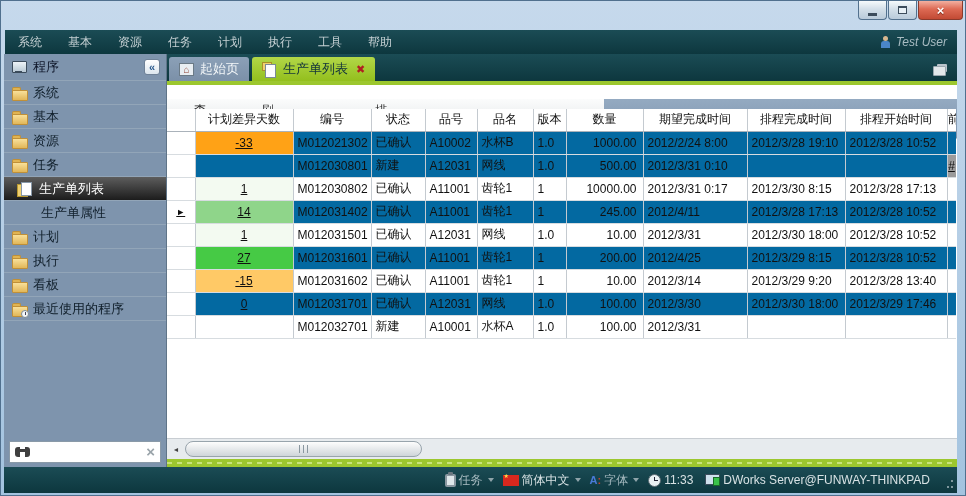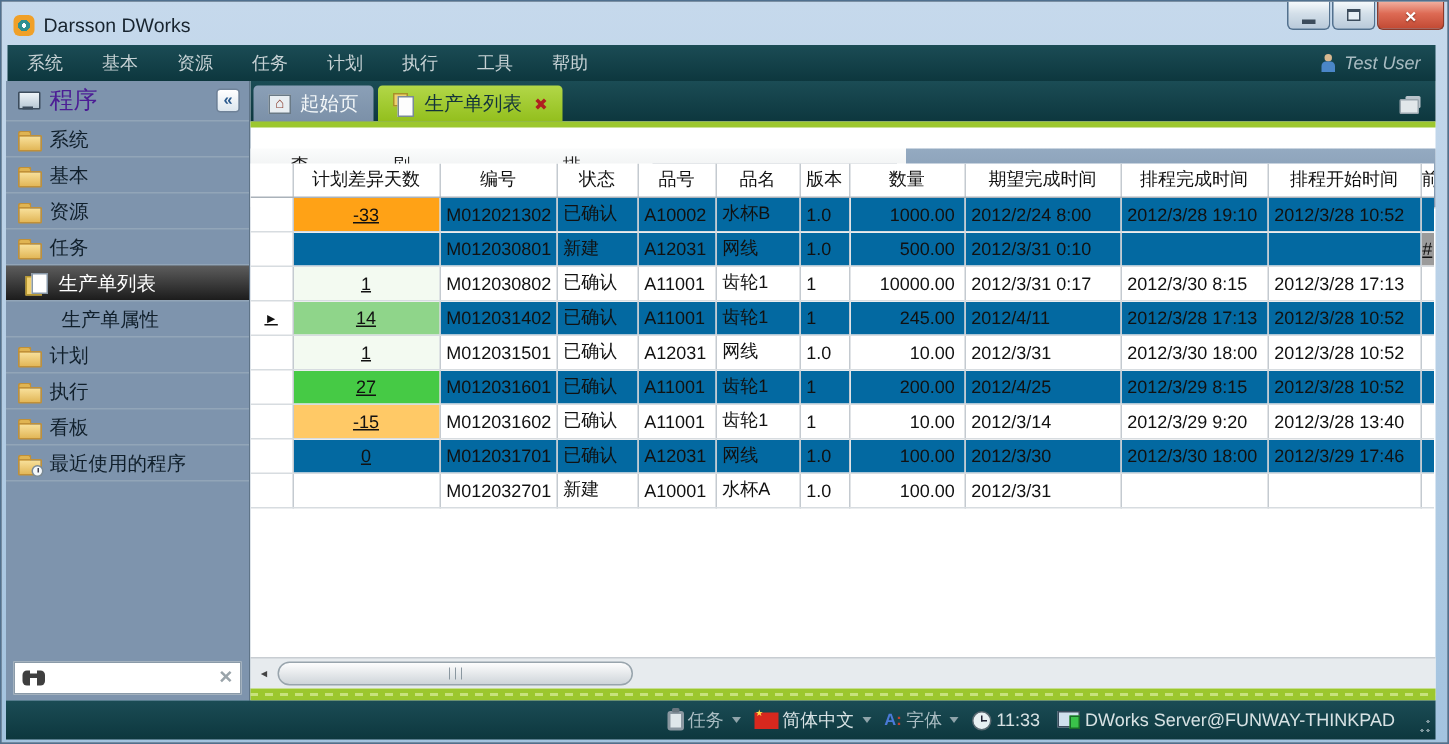--- a/index.html
+++ b/index.html
@@ -32,21 +32,21 @@
   .username { font-size:12px; color:#a9bcc2; }
 
   
   .sidebar { position:absolute; top:53px; left:3px; width:163px; height:413px;
              background:#7e94ad; border-right:1px solid #5f7488; }
   .main { position:absolute; top:53px; left:166px; right:8px; height:413px; background:#fff; }
 
   
   .tree-head { position:relative; height:27px; display:flex; align-items:center;
                border-bottom:1px solid #92a5b8; }
-  .tree-head .label { font-size:16px; color:#4c1d95; }
+  .tree-head .label { font-size:13px; color:#0f172a; }
   .collapse-btn { position:absolute; right:6px; top:5px; width:16px; height:16px; border:1px solid #6f8298;
                   border-radius:3px; background:linear-gradient(#ffffff,#dce6ee); color:#2a5a8e;
                   font-size:11px; line-height:14px; text-align:center; font-weight:bold; cursor:default; }
   .tree-item { position:relative; height:24px; display:flex; align-items:center;
                border-bottom:1px solid #92a5b8; font-size:13px; color:#101f2b; cursor:default; }
   .tree-item.selected { background:linear-gradient(#5d5d5d,#1c1c1c); color:#ffffff; }
   .tree-item.indent { padding-left:37px; }
   .ticon { width:16px; height:14px; margin:0 6px 0 7px; position:relative; flex:none; }
   .tree-item.selected .ticon { margin-left:13px; }
   .ticon.screen::before { content:""; position:absolute; left:1px; top:1px; width:13px; height:10px;
@@ -165,24 +165,20 @@
   .grip { width:10px; height:10px; margin:8px 3px 0 2px;
       background:radial-gradient(circle at 8px 2px,#7e979e 0 1px,transparent 1.2px),
                  radial-gradient(circle at 8px 8px,#7e979e 0 1px,transparent 1.2px),
                  radial-gradient(circle at 4px 8px,#7e979e 0 1px,transparent 1.2px); }
 </style>
 </head>
 <body>
 
 <div class="w">
 
-  <div class="titlebar">
-    <span class="appicon"></span>
-    <span class="apptitle">Darsson DWorks</span>
-  </div>
   <div class="winbtns">
     <div class="wbtn">
         <span class="glyph-min"></span>
       </div>
     <div class="wbtn">
         <span class="glyph-max"></span>
       </div>
     <div class="wbtn close">
         <span class="glyph-close">×</span>
       </div>

